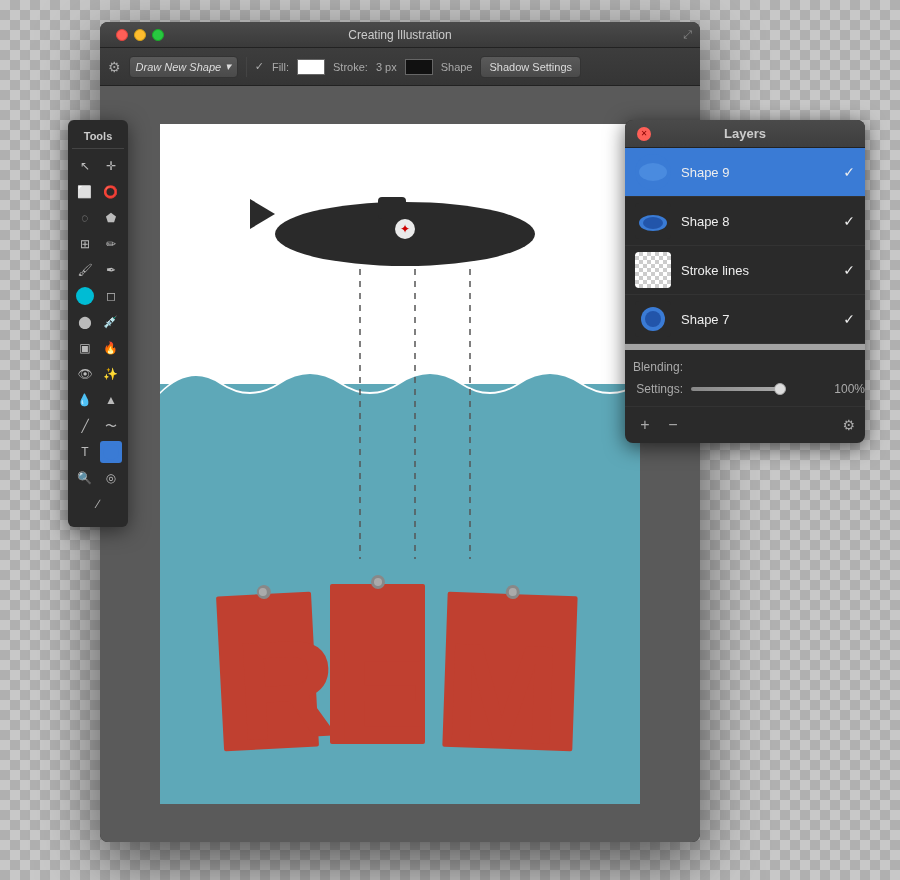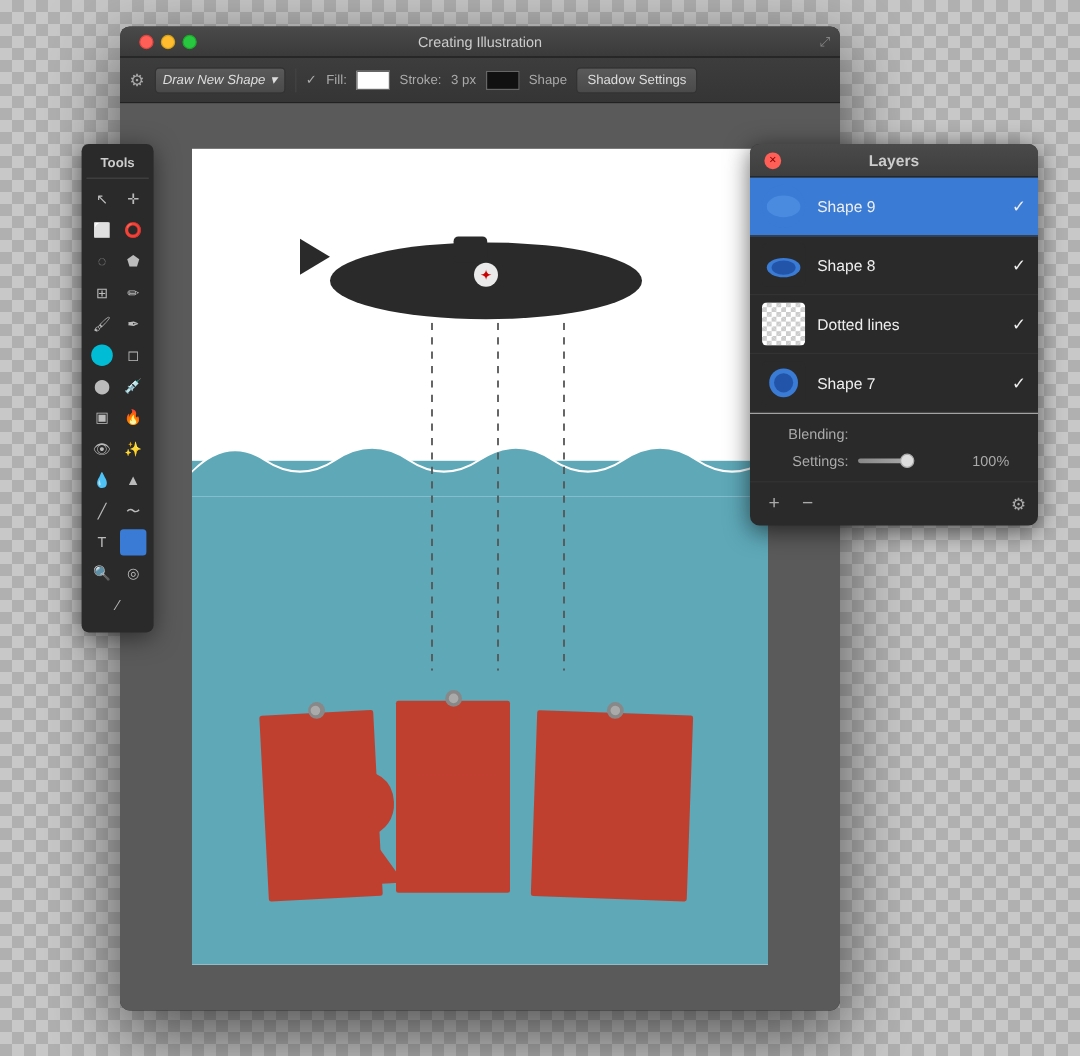--- a/index.html
+++ b/index.html
@@ -280,22 +280,22 @@
     .layer-name {
       flex: 1;
       color: #eee;
       font-size: 13px;
     }
     .layer-check {
       color: #eee;
       font-size: 14px;
     }
     .layers-footer {
-      padding: 10px 24px;
-      border-top: 1px solid #a3a3a3;
+      padding: 10px 0;
+      border-top: 6px solid #a3a3a3;
     }
     .blending-row {
       display: flex;
       align-items: center;
       margin-bottom: 8px;
       gap: 8px;
     }
     .blending-label {
       color: #aaa;
       font-size: 12px;
@@ -565,21 +565,21 @@
         <ellipse cx="18" cy="20" rx="10" ry="6" fill="#2255aa"></ellipse>
       </svg>
     </div>
     <span class="layer-name">Shape 8</span>
     <span class="layer-check">✓</span>
   </div>
 
   <div class="layer-item">
     <div class="layer-thumb checker-thumb">
     </div>
-    <span class="layer-name">Dotted lines</span>
+    <span class="layer-name">Stroke lines</span>
     <span class="layer-check">✓</span>
   </div>
 
   <div class="layer-item">
     <div class="layer-thumb" style="background:#2a2a2a;">
       <svg width="36" height="36" viewBox="0 0 36 36">
         <circle cx="18" cy="18" r="12" fill="#3a7bd5"></circle>
         <circle cx="18" cy="18" r="8" fill="#2255aa"></circle>
       </svg>
     </div>

